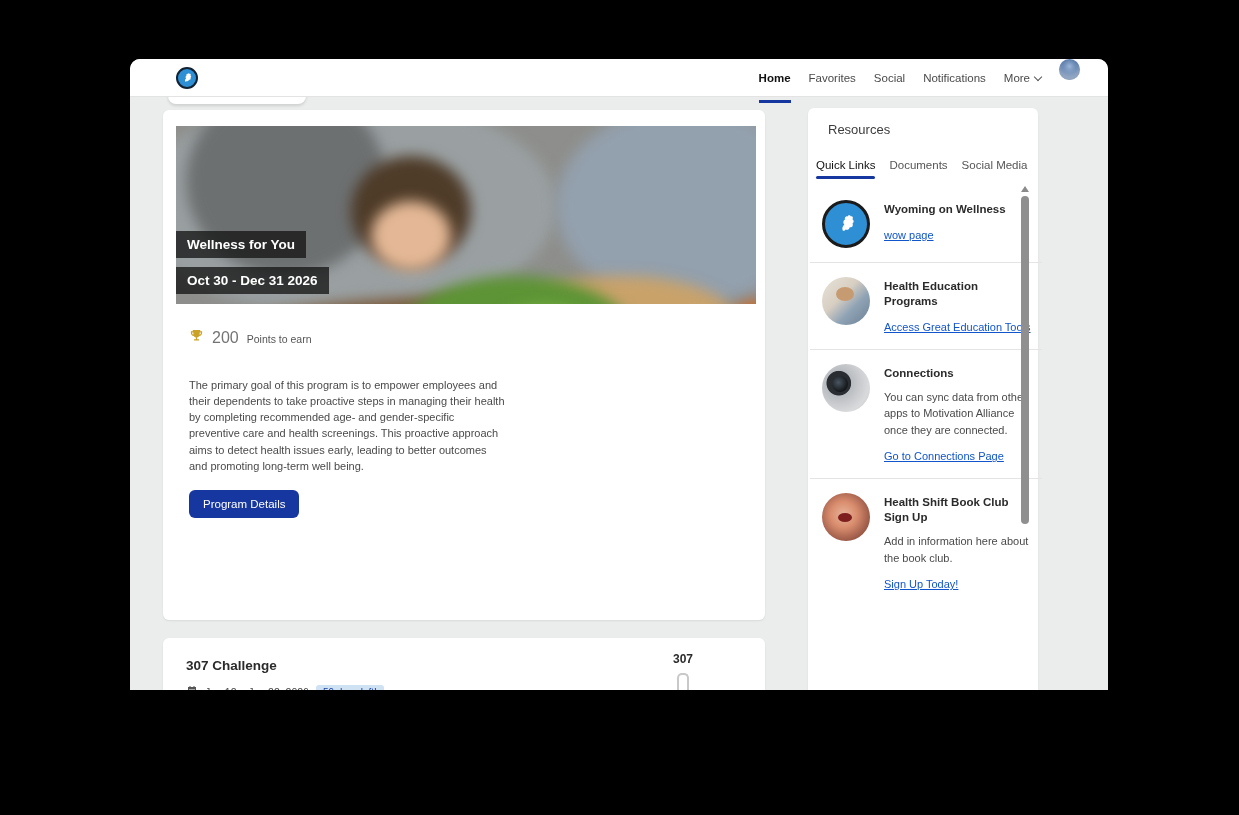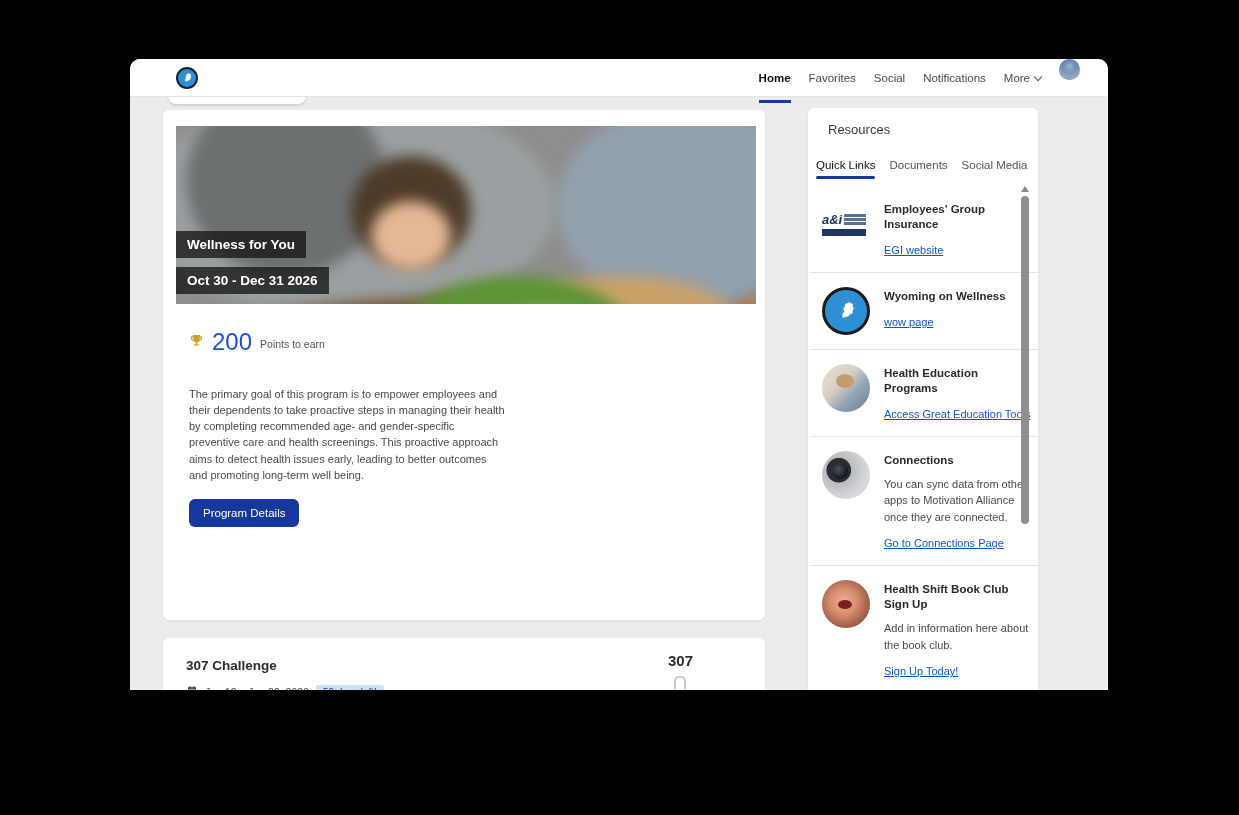--- a/index.html
+++ b/index.html
@@ -44,34 +44,34 @@
   .b-lettuce2 { left:300px; top:180px; width:140px; height:90px; background:#7ab648; }
   .b-mush { left:460px; top:190px; width:130px; height:80px; background:#ddd0ba; }
   .b-pepper { left:545px; top:175px; width:70px; height:90px; background:#d2691e; }
   .b-tomato { left:-15px; top:205px; width:90px; height:70px; background:#b23a20; }
   .hero-label { position:absolute; left:0; background:rgba(22,22,22,.78); color:#fff; font-weight:bold;
                 font-size:13.5px; padding:6px 11px; white-space:nowrap; }
   .hero-title { bottom:46px; }
   .hero-dates { bottom:10px; }
 
   .points-row { display:flex; align-items:center; gap:8px; margin:24px 0 0 13px; }
-  .points-value { font-size:24px; color:#1d4ed8; }
+  .points-value { font-size:16px; color:#737373; }
   .points-label { font-size:10.5px; color:#555; margin-top:3px; }
   .program-desc { margin:30px 0 0 13px; width:316px; font-size:11px; color:#4a4a4a; line-height:1.47; }
   .details-btn { display:inline-block; margin:16px 0 0 13px; background:#16379f; color:#fff; font-size:11.5px;
                  padding:8px 14px; border:none; border-radius:6px; cursor:pointer; font-family:inherit; }
 
   
   .challenge-card { left:33px; top:579px; width:602px; height:120px; padding:20px 23px 0 23px; }
   .challenge-title { font-size:13.5px; font-weight:bold; color:#2b2b2b; }
   .challenge-meta { display:flex; align-items:center; gap:7px; margin-top:10px; }
   .challenge-dates { font-size:10.5px; color:#4a4a4a; }
   .days-badge { background:#cfe2f3; color:#1a3fa8; font-size:10px; padding:2px 7px; border-radius:3px; }
   .gauge-wrap { position:absolute; right:72px; top:14px; text-align:center; }
-  .gauge-label { font-size:15px; font-weight:bold; color:#2b2b2b; }
+  .gauge-label { font-size:12px; font-weight:bold; color:#2b2b2b; }
   .gauge-tube { width:12px; height:18px; border:2px solid #c9c9c9; border-bottom:none;
                 border-radius:5px 5px 0 0; margin:7px auto 0 auto; }
 
   
   .resources-panel { left:678px; top:49px; width:230px; height:582px; border-radius:6px 6px 0 0; padding:14px 0 0 0; }
   .res-title { font-size:13px; color:#3c3c3c; margin-left:20px; }
   .res-tabs { display:flex; gap:14px; margin:22px 0 0 8px; }
   .res-tab { font-size:11.5px; color:#555; padding:0 0 8px 0; cursor:pointer; position:relative; }
   .res-tab.active { color:#111; }
   .res-tab.active::after { content:""; position:absolute; left:0; right:0; bottom:0; height:3px; background:#16379f; border-radius:2px; }
@@ -190,37 +190,20 @@
   <div class="card resources-panel">
     <div class="res-title">Resources</div>
     <div class="res-tabs">
       <div class="res-tab active">Quick Links</div>
       <div class="res-tab">Documents</div>
       <div class="res-tab">Social Media</div>
     </div>
 
     <div class="res-list">
 
-      <div class="res-item">
-        <div class="res-avatar av-egi">
-          <div class="egi-top">
-            <span class="egi-ai">a&amp;i</span>
-            <span class="egi-lines">
-                <span></span>
-                <span></span>
-                <span></span>
-              </span>
-          </div>
-          <div class="egi-bar"></div>
-        </div>
-        <div class="res-body">
-          <div class="res-item-title">Employees' Group Insurance</div>
-          <a class="res-link">EGI website</a>
-        </div>
-      </div>
 
       <div class="res-item">
         <div class="res-avatar av-wow">
           <svg viewBox="0 0 24 24">
             <path fill="#ffffff" d="M9 18c-1-2 0-4 1.5-5.5C9 11 9.5 8.5 11 8c-.5-2 1-3.5 2.5-3 .5-1.5 2.5-1.5 3 0 1.5-.5 2.5 1 1.5 2.5 1.5 1 1.5 3 0 4 1 2-.5 4-2.5 3.5-.5 2-2.5 3-4 2-.5 1.5-2 1.5-2.5 1z"></path>
           </svg>
         </div>
         <div class="res-body">
           <div class="res-item-title">Wyoming on Wellness</div>
           <a class="res-link">wow page</a>

